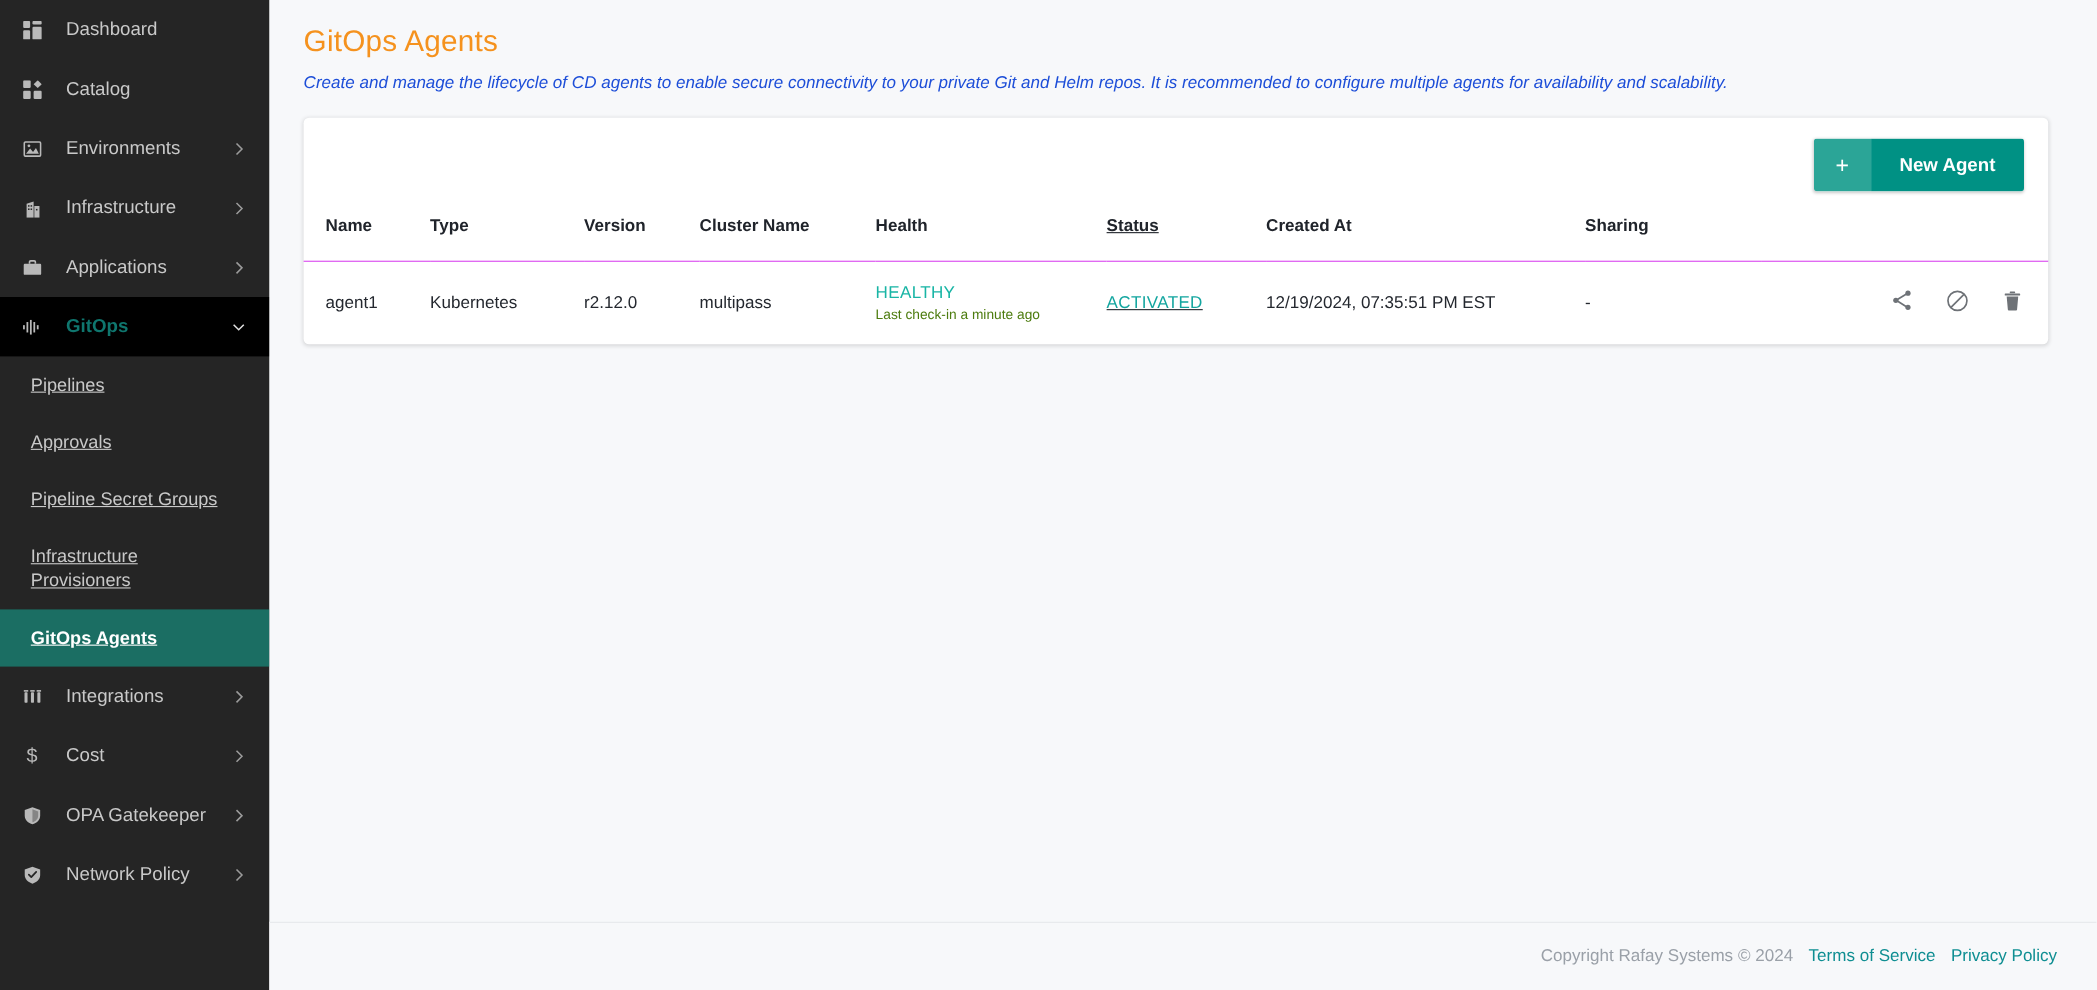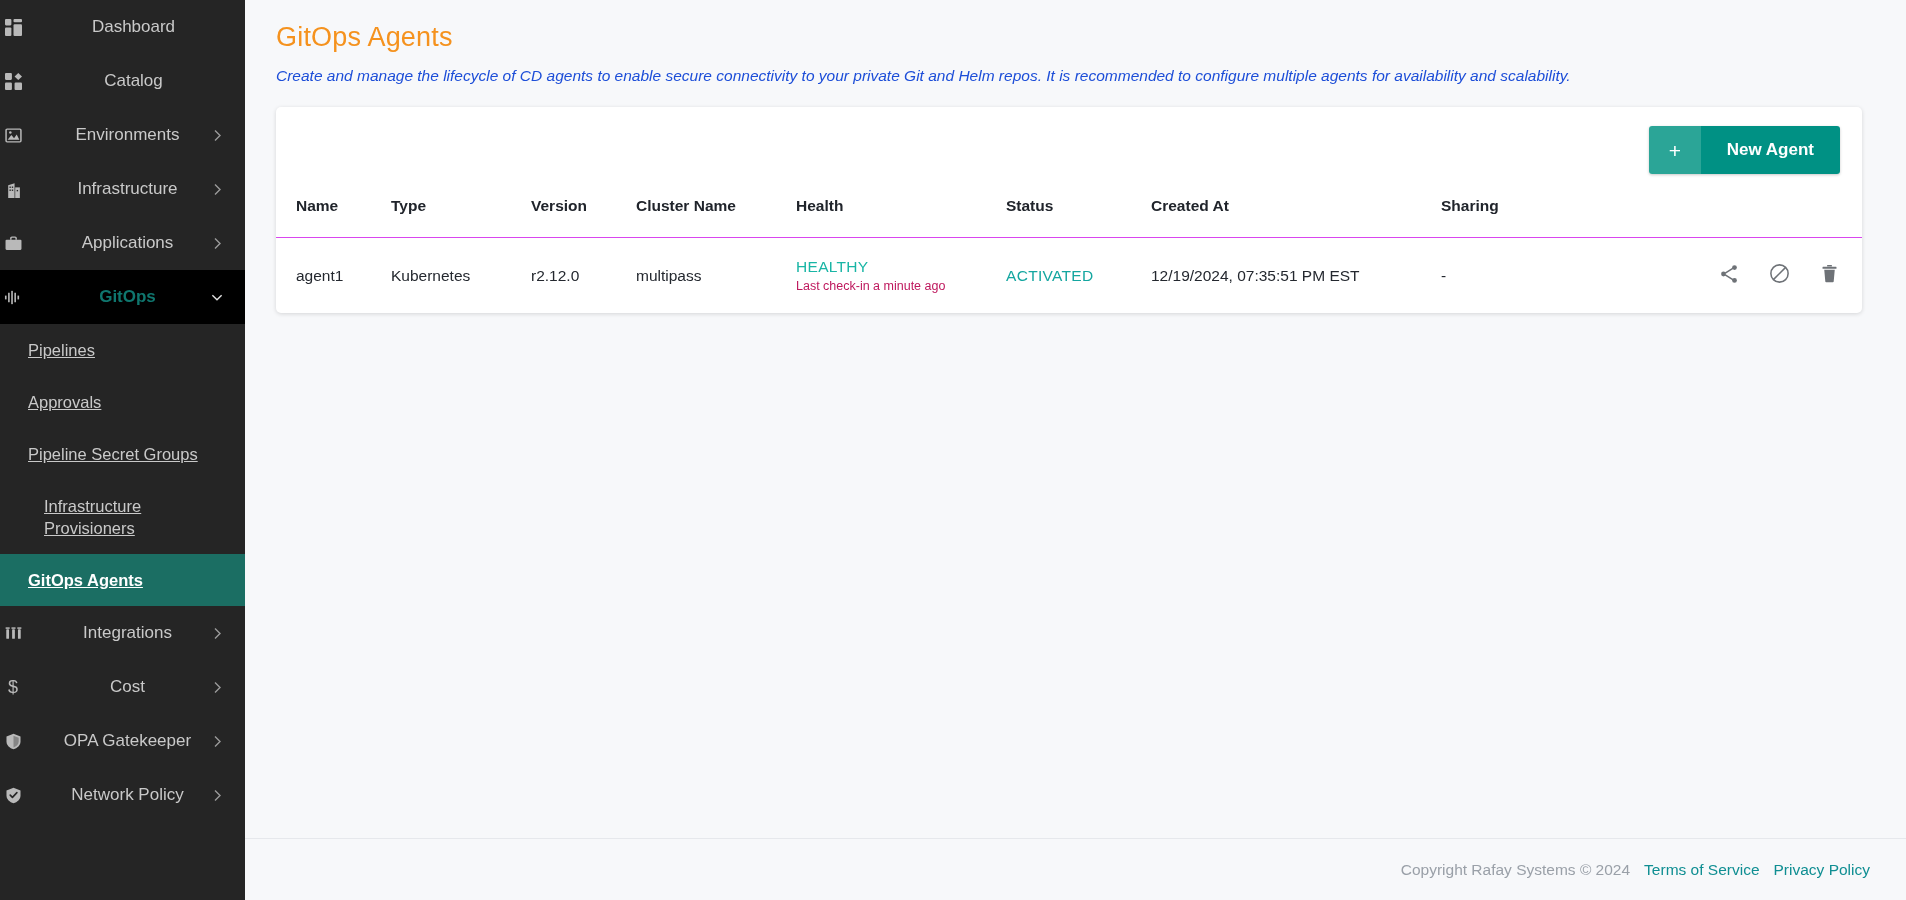--- a/index.html
+++ b/index.html
@@ -14,26 +14,25 @@
   
   #sidebar {
     width: 245px; min-width: 245px; height: 900px;
     background: #252525;
     overflow: hidden;
     position: relative;
   }
   .nav-item {
     display: flex; align-items: center;
     height: 54px;
-    padding: 0 22px 0 0;
+    padding: 0 22px 0 16px;
     color: #c9c9c9;
     font-size: 17px;
     cursor: pointer;
     user-select: none;
-    text-align: center;
   }
   .nav-item .nav-ico {
     width: 26px; min-width: 26px;
     display: flex; align-items: center; justify-content: center;
     margin-right: 18px;
     color: #b9b9b9;
   }
   .nav-item .nav-label { flex: 1; white-space: nowrap; }
   .nav-item .nav-chev {
     width: 12px; color: #9b9b9b;
@@ -50,21 +49,21 @@
   .sub-item {
     display: flex; align-items: center;
     min-height: 52px;
     padding: 8px 20px 8px 28px;
     color: #c9c9c9;
     font-size: 16.5px;
     cursor: pointer;
     line-height: 1.35;
     text-decoration: underline;
   }
-  .sub-item.multiline { min-height: 74px; margin-left: 16px; }
+  .sub-item.multiline { min-height: 74px; }
   .sub-item.active {
     background: #1b6e63;
     color: #ffffff;
     font-weight: bold;
   }
 
   svg { display: block; }
 
   
   #main {
@@ -143,32 +142,32 @@
     padding: 20px 0;
     border-top: 1px solid #d946ef;
     vertical-align: middle;
     white-space: nowrap;
   }
   .col-name    { width: 115px; padding-left: 20px !important; }
   .col-type    { width: 140px; }
   .col-version { width: 105px; }
   .col-cluster { width: 160px; }
   .col-health  { width: 210px; }
-  .col-status  { width: 145px; }
+  .col-status  { width: 145px; text-decoration: underline; }
   .col-created { width: 290px; }
   .col-sharing { width: 160px; }
   .col-actions { text-align: right; padding-right: 22px !important; }
 
   .health-main {
     color: #19b5a5;
     font-size: 15.5px;
     letter-spacing: .3px;
   }
   .health-sub {
-    color: #be185d;
+    color: #4d7c0f;
     font-size: 12.5px;
     margin-top: 3px;
   }
   .status-text {
     color: #14a6a0;
     font-size: 15.5px;
     letter-spacing: .3px;
   }
   .row-actions {
     display: inline-flex; align-items: center; gap: 28px;

